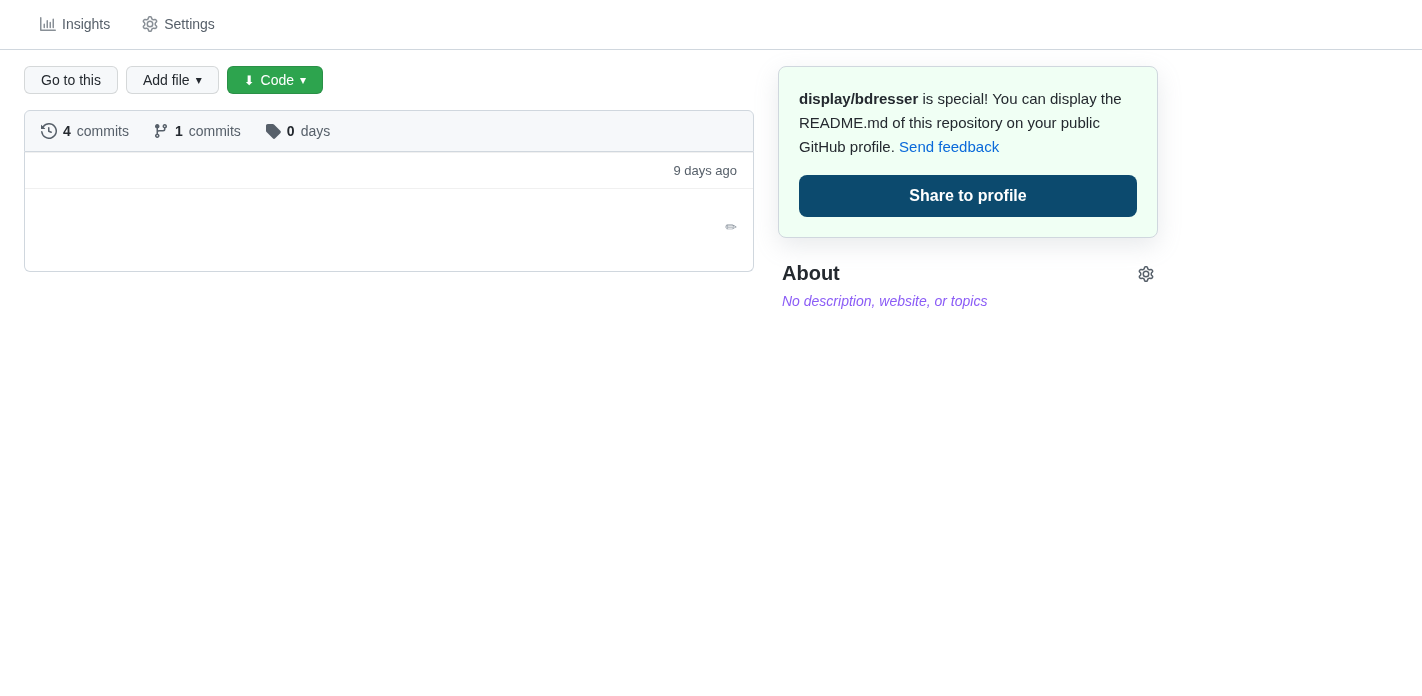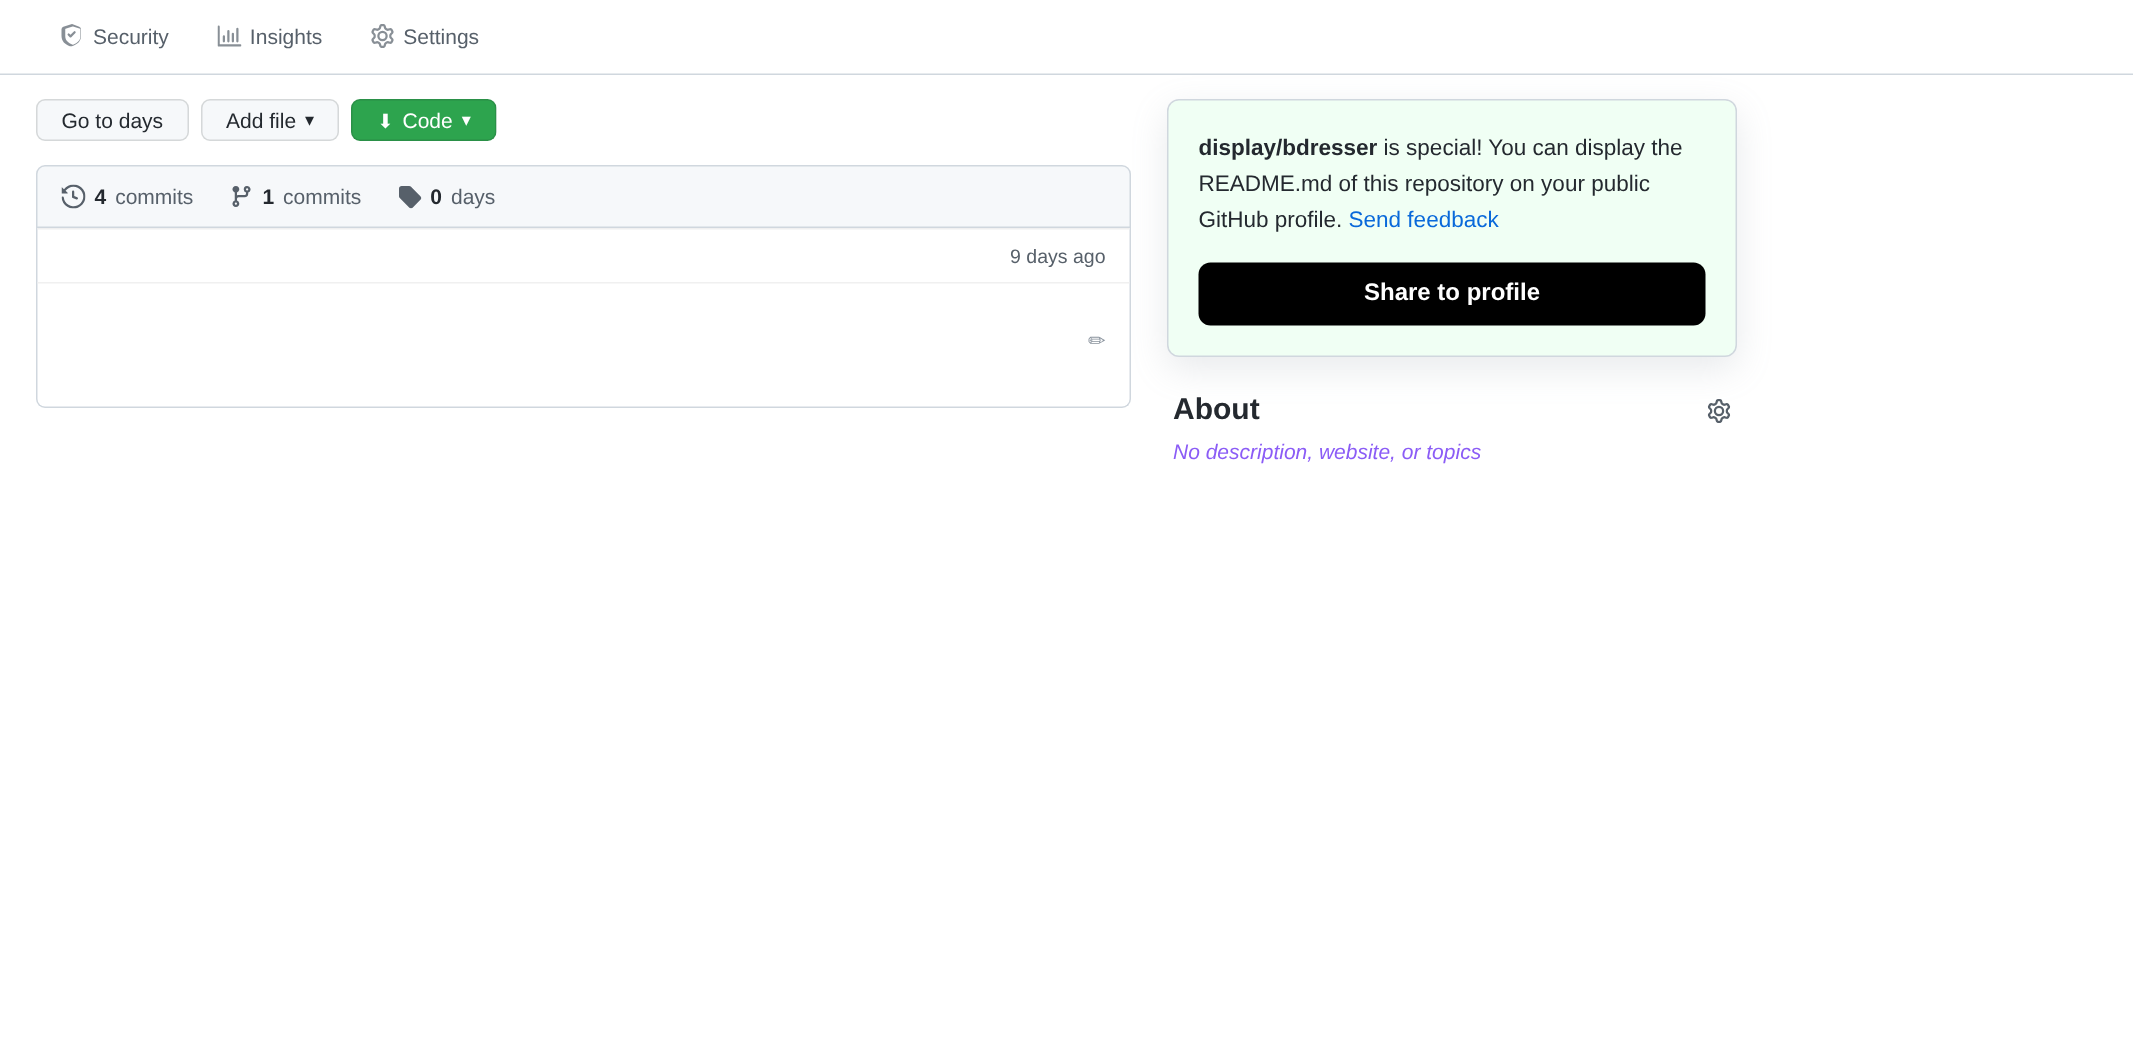--- a/index.html
+++ b/index.html
@@ -152,21 +152,21 @@
     .special-popup p strong {
       font-weight: 700;
     }
     .special-popup p a {
       color: #0969da;
       text-decoration: none;
       margin-top: 48px;
     }
     .share-btn {
       display: inline-block;
-      background: #000000;
+      background: #0c4a6e;
       color: #ffffff;
       font-size: 16px;
       font-weight: 700;
       padding: 12px 24px;
       border-radius: 8px;
       border: none;
       cursor: pointer;
       width: 100%;
       text-align: center;
     }
@@ -195,48 +195,41 @@
     
     .svg-icon {
       display: inline-block;
       vertical-align: middle;
     }
   </style>
 </head>
 <body>
 
 <nav class="top-nav">
-  <a class="nav-item">
-    <svg class="nav-icon svg-icon" viewBox="0 0 16 16" fill="#57606a">
-      <path d="M8.533.133a1.75 1.75 0 00-1.066 0l-5.25 1.68A1.75 1.75 0 001 3.48V8c0 3.486 2.32 5.648 5.586 6.787.43.153.899.153 1.329 0C11.68 13.648 14 11.486 14 8V3.48a1.75 1.75 0 00-1.217-1.667L8.533.133zm-.48 1.408a.25.25 0 01.152 0l5.25 1.68a.25.25 0 01.174.238V8c0 2.863-1.928 4.698-4.932 5.785a.25.25 0 01-.19 0C5.428 12.698 3.5 10.863 3.5 8V3.48a.25.25 0 01.174-.238l5.25-1.68z"></path>
-      <path d="M10.28 6.03a.75.75 0 00-1.06-1.06L7 7.19 6.28 6.47a.75.75 0 00-1.06 1.06l1.25 1.25a.75.75 0 001.06 0l2.75-2.75z"></path>
-    </svg>
-    <span>Security</span>
-  </a>
   <a class="nav-item">
     <svg class="nav-icon svg-icon" viewBox="0 0 16 16" fill="#57606a">
       <path d="M1.5 1.75a.75.75 0 00-1.5 0v12.5c0 .414.336.75.75.75h14.5a.75.75 0 000-1.5H1.5V1.75zM3.5 11.5a.75.75 0 001.5 0V8.25a.75.75 0 00-1.5 0V11.5zm3.75.75a.75.75 0 01-.75-.75V4.75a.75.75 0 011.5 0v6.75a.75.75 0 01-.75.75zm2.25-.75a.75.75 0 001.5 0V6.5a.75.75 0 00-1.5 0v5zm3.75.75a.75.75 0 01-.75-.75V3.25a.75.75 0 011.5 0v8.25a.75.75 0 01-.75.75z"></path>
     </svg>
     <span>Insights</span>
   </a>
   <a class="nav-item">
     <svg class="nav-icon svg-icon" viewBox="0 0 16 16" fill="#57606a">
       <path d="M8 0a8.2 8.2 0 01.701.031C9.444.095 9.99.645 10.16 1.29l.288 1.107c.018.066.079.158.212.224.231.114.454.243.668.386.123.082.233.09.299.071l1.103-.303c.644-.176 1.392.021 1.82.63.27.385.506.792.704 1.218.315.675.111 1.422-.364 1.891l-.814.806c-.049.048-.098.147-.088.294.016.257.016.515 0 .772-.01.147.038.246.088.294l.814.806c.475.469.679 1.216.364 1.891a7.977 7.977 0 01-.704 1.217c-.428.61-1.176.807-1.82.63l-1.102-.302c-.067-.019-.177-.011-.3.071a5.909 5.909 0 01-.668.386c-.133.066-.194.158-.211.224l-.29 1.106c-.168.646-.715 1.196-1.458 1.26a8.006 8.006 0 01-1.402 0c-.743-.064-1.289-.614-1.458-1.26l-.289-1.106c-.018-.066-.079-.158-.212-.224a5.738 5.738 0 01-.668-.386c-.123-.082-.233-.09-.299-.071l-1.103.303c-.644.176-1.392-.021-1.82-.63a8.12 8.12 0 01-.704-1.218c-.315-.675-.111-1.422.363-1.891l.815-.806c.05-.048.098-.147.088-.294a6.214 6.214 0 010-.772c.01-.147-.038-.246-.088-.294l-.815-.806C.635 6.045.431 5.298.746 4.623a7.92 7.92 0 01.704-1.217c.428-.61 1.176-.807 1.82-.63l1.102.302c.067.019.177.011.3-.071.214-.143.437-.272.668-.386.133-.066.194-.158.211-.224l.29-1.106C6.009.645 6.556.095 7.299.03 7.531.01 7.765 0 8 0zm-.571 1.525c-.036.003-.108.036-.137.146l-.289 1.105c-.147.561-.549.967-.998 1.189-.173.086-.34.183-.5.29-.417.278-.97.423-1.529.27l-1.103-.303c-.109-.03-.175.016-.195.045-.22.312-.412.644-.573.99-.014.031-.021.11.059.19l.815.806c.411.406.562.957.53 1.456a4.709 4.709 0 000 .582c.032.499-.119 1.05-.53 1.456l-.815.806c-.081.08-.073.159-.059.19.162.346.353.677.573.989.02.03.085.076.195.046l1.102-.303c.56-.153 1.113-.008 1.53.27.161.107.328.204.501.29.447.222.85.629.997 1.189l.289 1.105c.029.109.101.143.137.146a6.6 6.6 0 001.142 0c.036-.003.108-.036.137-.146l.289-1.105c.147-.561.549-.967.998-1.189.173-.086.34-.183.5-.29.417-.278.97-.423 1.529-.27l1.103.303c.109.029.175-.016.195-.045.22-.313.411-.644.573-.99.014-.031.021-.11-.059-.19l-.815-.806c-.411-.406-.562-.957-.53-1.456a4.709 4.709 0 000-.582c-.032-.499.119-1.05.53-1.456l.815-.806c.081-.08.073-.159.059-.19a6.464 6.464 0 00-.573-.989c-.02-.03-.085-.076-.195-.046l-1.102.303c-.56.153-1.113.008-1.53-.27a4.44 4.44 0 00-.501-.29c-.447-.222-.85-.629-.997-1.189l-.289-1.105c-.029-.11-.101-.143-.137-.146a6.6 6.6 0 00-1.142 0zM8 4.5a3.5 3.5 0 100 7 3.5 3.5 0 000-7zm-2 3.5a2 2 0 114 0 2 2 0 01-4 0z"></path>
     </svg>
     <span>Settings</span>
   </a>
 </nav>
 
 <div class="main-content">
 
   <div class="left-column">
 
     <div class="toolbar">
       <button class="btn">
-        <span>Go to days</span>
+        <span>Go to this</span>
       </button>
       <button class="btn">
         <span>Add file</span>
         <span class="btn-icon">▾</span>
       </button>
       <button class="btn btn-green">
         <span style="font-size:13px;">⬇</span>
         <span>Code</span>
         <span class="btn-icon">▾</span>
       </button>

